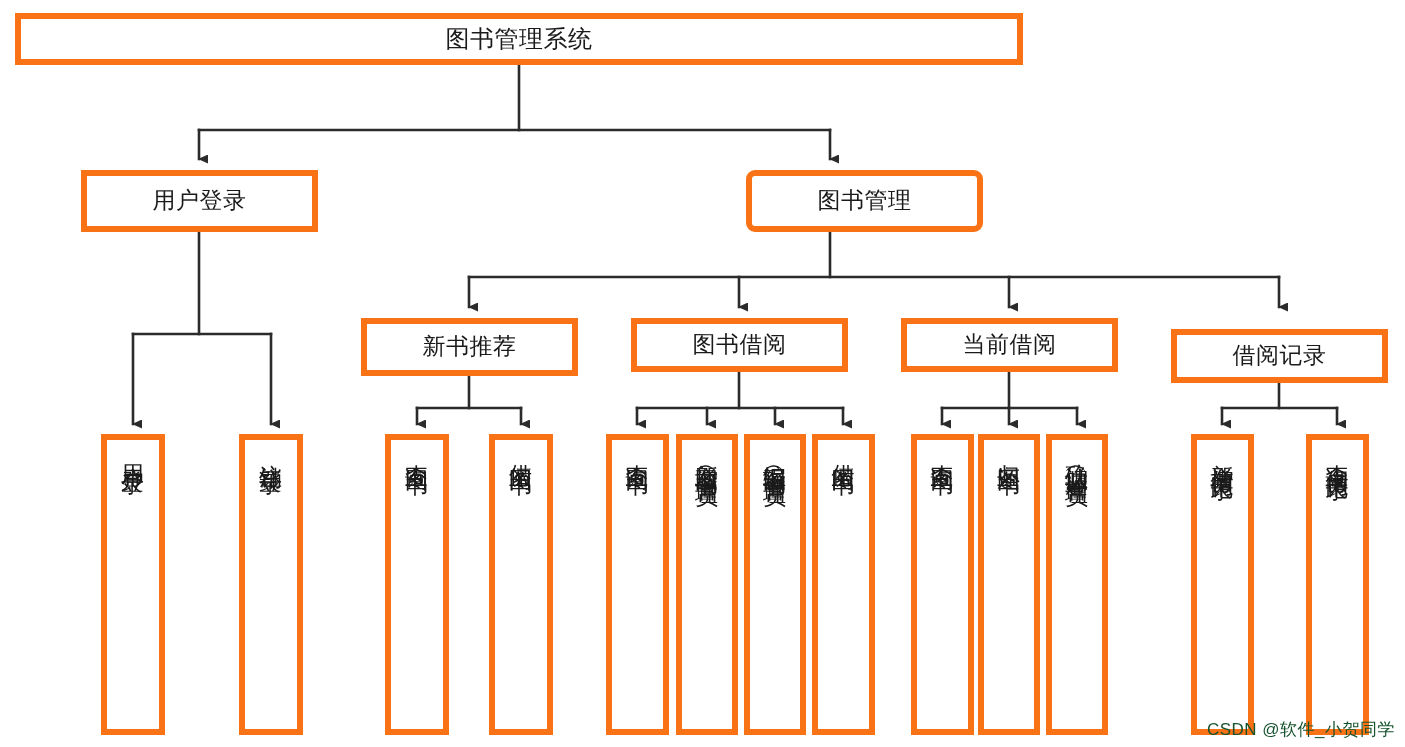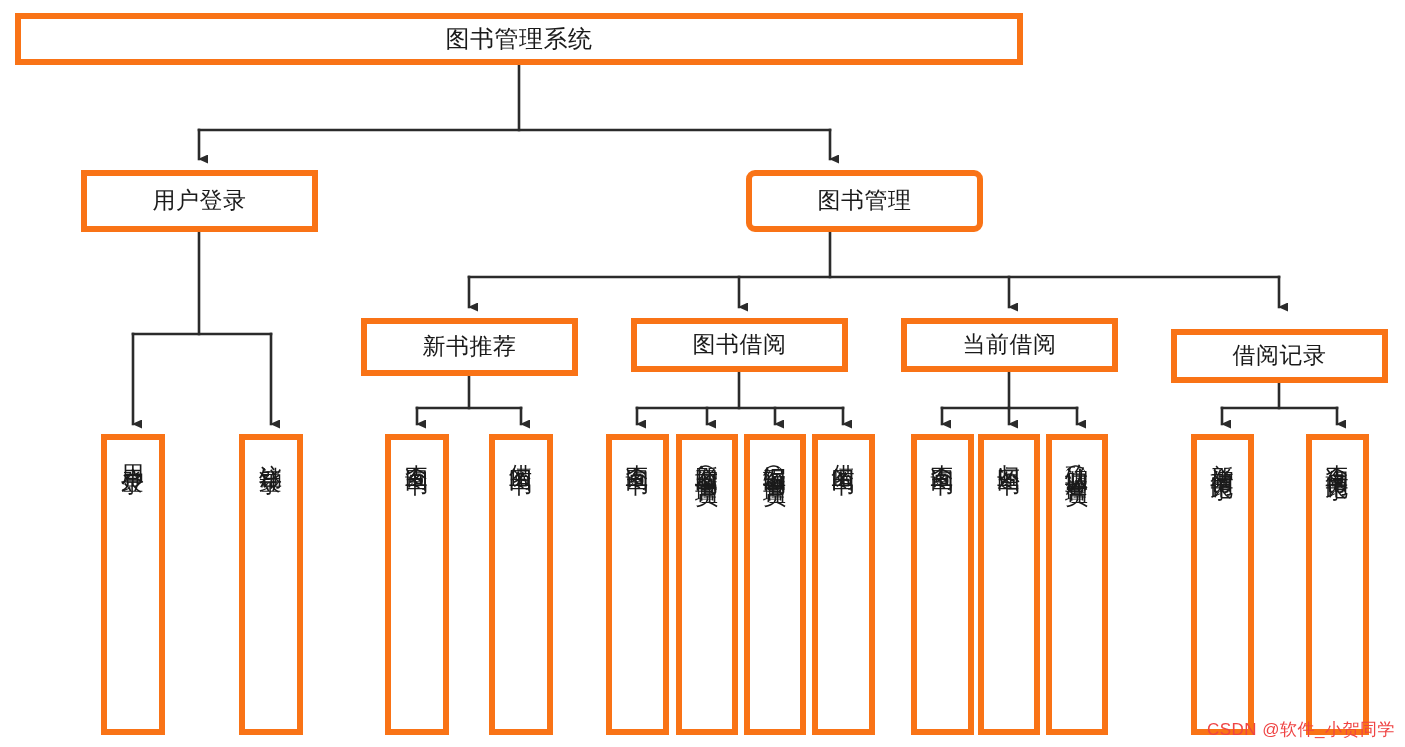--- a/index.html
+++ b/index.html
@@ -62,21 +62,21 @@
     font-size: 23px;
     line-height: 1.05;
     letter-spacing: 3px;
     white-space: nowrap;
   }
   #watermark {
     position: absolute;
     right: 10px;
     bottom: 6px;
     font-size: 17px;
-    color: #ef4444;
+    color: #14532d;
     letter-spacing: 0.5px;
     white-space: nowrap;
     user-select: none;
   }
 </style>
 </head>
 <body>
 
 <div id="diagram-root">
 

